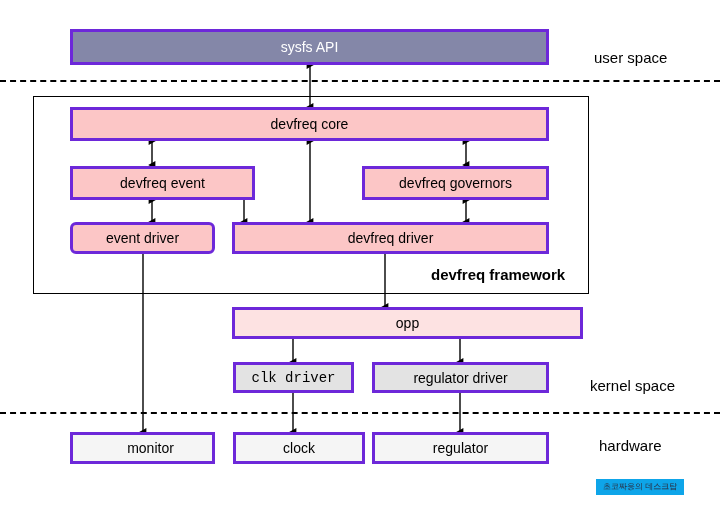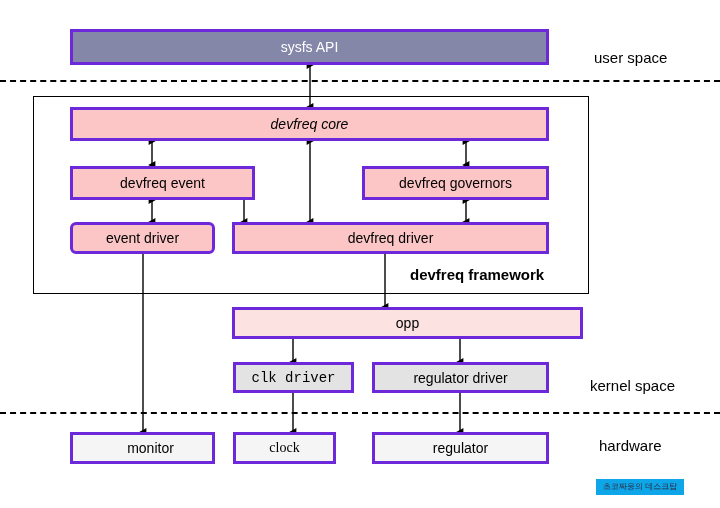--- a/index.html
+++ b/index.html
@@ -58,20 +58,21 @@
     white-space: nowrap;
     line-height: 1;
   }
   .frame-label {
     position: absolute;
     font-size: 15px;
     font-weight: bold;
     color: #000000;
     white-space: nowrap;
     line-height: 1;
+    margin-left: 21px;
   }
   .dashed {
     position: absolute;
     height: 0;
     border-top: 2px dashed #000000;
   }
   .watermark {
     position: absolute;
     background: #0ea5e9;
     color: #2b2b3d;
@@ -132,39 +133,39 @@
 
     <line x1="460" y1="339" x2="460" y2="362" stroke="#000000" stroke-width="1.4" marker-end="url(#arrEnd)"></line>
 
     <line x1="293" y1="393" x2="293" y2="432" stroke="#000000" stroke-width="1.4" marker-end="url(#arrEnd)"></line>
 
     <line x1="460" y1="393" x2="460" y2="432" stroke="#000000" stroke-width="1.4" marker-end="url(#arrEnd)"></line>
   </svg>
 
   <div class="box purple" style="left:70px; top:29px; width:479px; height:36px;">sysfs API</div>
 
-  <div class="box pink" style="left:70px; top:107px; width:479px; height:34px;font-style:italic;">devfreq core</div>
+  <div class="box pink" style="left:70px; top:107px; width:479px; height:34px;">devfreq core</div>
 
   <div class="box pink" style="left:70px; top:166px; width:185px; height:34px;">devfreq event</div>
 
   <div class="box pink" style="left:362px; top:166px; width:187px; height:34px;">devfreq governors</div>
 
   <div class="box pink" style="left:70px; top:222px; width:145px; height:32px;border-radius:6px;">event driver</div>
 
   <div class="box pink" style="left:232px; top:222px; width:317px; height:32px;">devfreq driver</div>
 
   <div class="box pink-light" style="left:232px; top:307px; width:351px; height:32px;">opp</div>
 
   <div class="box gray" style="left:233px; top:362px; width:121px; height:31px;font-family:Liberation Mono, monospace;">clk driver</div>
 
   <div class="box gray" style="left:372px; top:362px; width:177px; height:31px;">regulator driver</div>
 
   <div class="box gray-light" style="left:70px; top:432px; width:145px; height:32px;padding-left:16px;">monitor</div>
 
-  <div class="box gray-light" style="left:233px; top:432px; width:103px; height:32px;font-family:Liberation Serif, serif;">clock</div>
+  <div class="box gray-light" style="left:233px; top:432px; width:132px; height:32px;">clock</div>
 
   <div class="box gray-light" style="left:372px; top:432px; width:177px; height:32px;">regulator</div>
 
   <div class="frame-label" style="left:410px; top:267px;">devfreq framework</div>
 
   <div class="side-label" style="left:594px; top:50px;">user space</div>
 
   <div class="side-label" style="left:590px; top:378px;">kernel space</div>
 
   <div class="side-label" style="left:599px; top:438px;">hardware</div>

